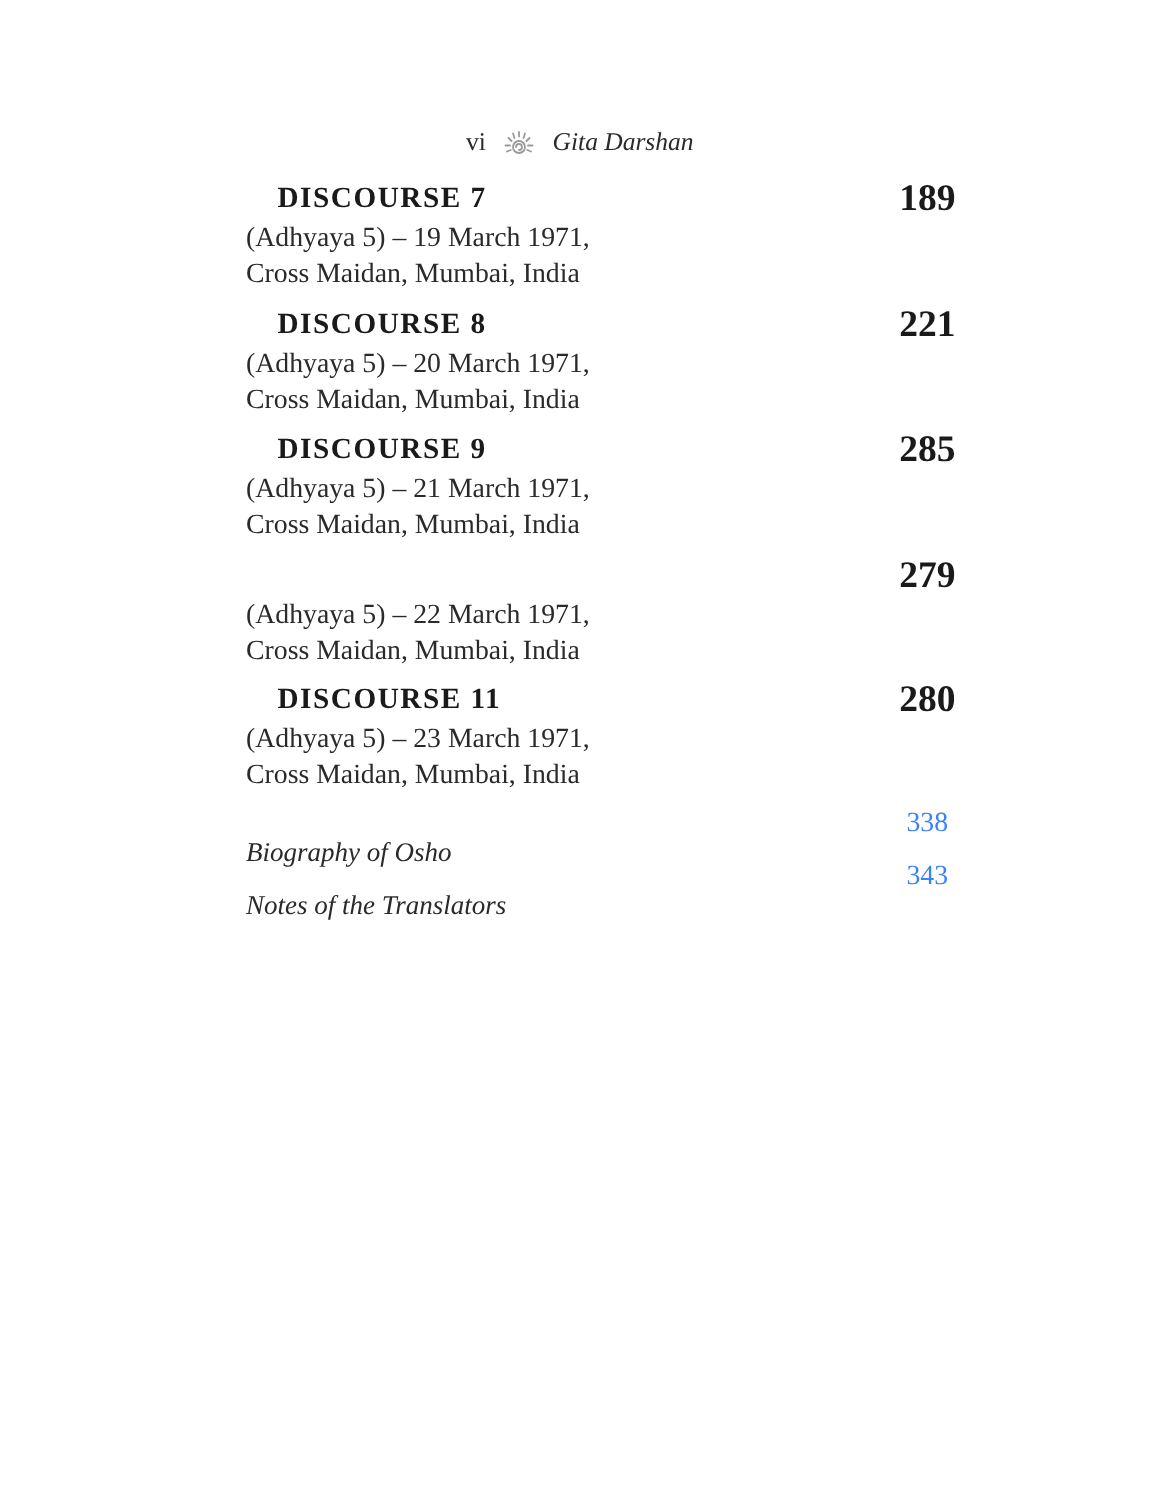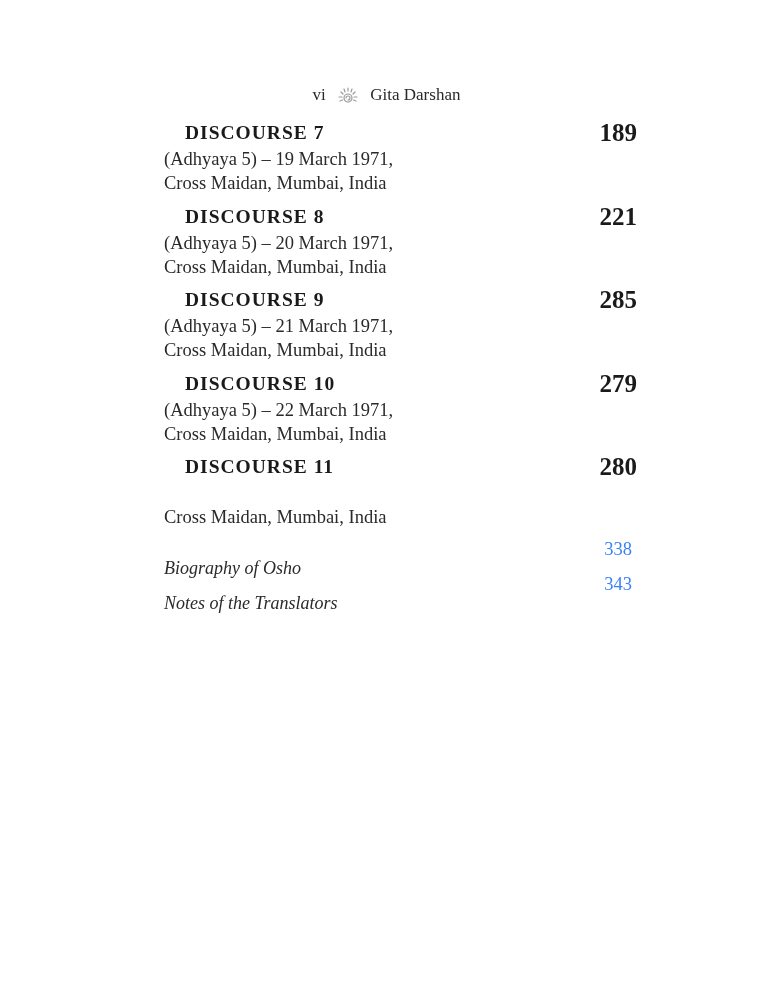--- a/index.html
+++ b/index.html
@@ -33,20 +33,21 @@
     .running-head .ornament {
       display: inline-block;
       vertical-align: middle;
       width: 20px;
       height: 20px;
       margin-right: 8px;
     }
     .running-head .book-title {
       display: inline-block;
       vertical-align: middle;
+      font-style: italic;
     }
     .toc {
       position: absolute;
       left: 137px;
       top: 120px;
       width: 500px;
     }
     .entry {
       position: relative;
       height: 83.5px;
@@ -149,28 +150,28 @@
     <span class="entry-sub line1">(Adhyaya 5) – 20 March 1971,</span>
     <span class="entry-sub line2">Cross Maidan, Mumbai, India</span>
   </div>
   <div class="entry">
     <span class="entry-title">DISCOURSE 9</span>
     <span class="entry-page">285</span>
     <span class="entry-sub line1">(Adhyaya 5) – 21 March 1971,</span>
     <span class="entry-sub line2">Cross Maidan, Mumbai, India</span>
   </div>
   <div class="entry">
-    <span class="entry-title">DISCOURSE 10</span>
     <span class="entry-page">279</span>
     <span class="entry-sub line1">(Adhyaya 5) – 22 March 1971,</span>
     <span class="entry-sub line2">Cross Maidan, Mumbai, India</span>
   </div>
   <div class="entry">
     <span class="entry-title">DISCOURSE 11</span>
     <span class="entry-page">280</span>
+    <span class="entry-sub line1">(Adhyaya 5) – 23 March 1971,</span>
     <span class="entry-sub line2">Cross Maidan, Mumbai, India</span>
   </div>
 </div>
 
 <div class="back-matter">
   <div class="bm-item">
     <span class="bm-title">Biography of Osho</span>
     <span class="bm-page">338</span>
   </div>
   <div class="bm-item">

